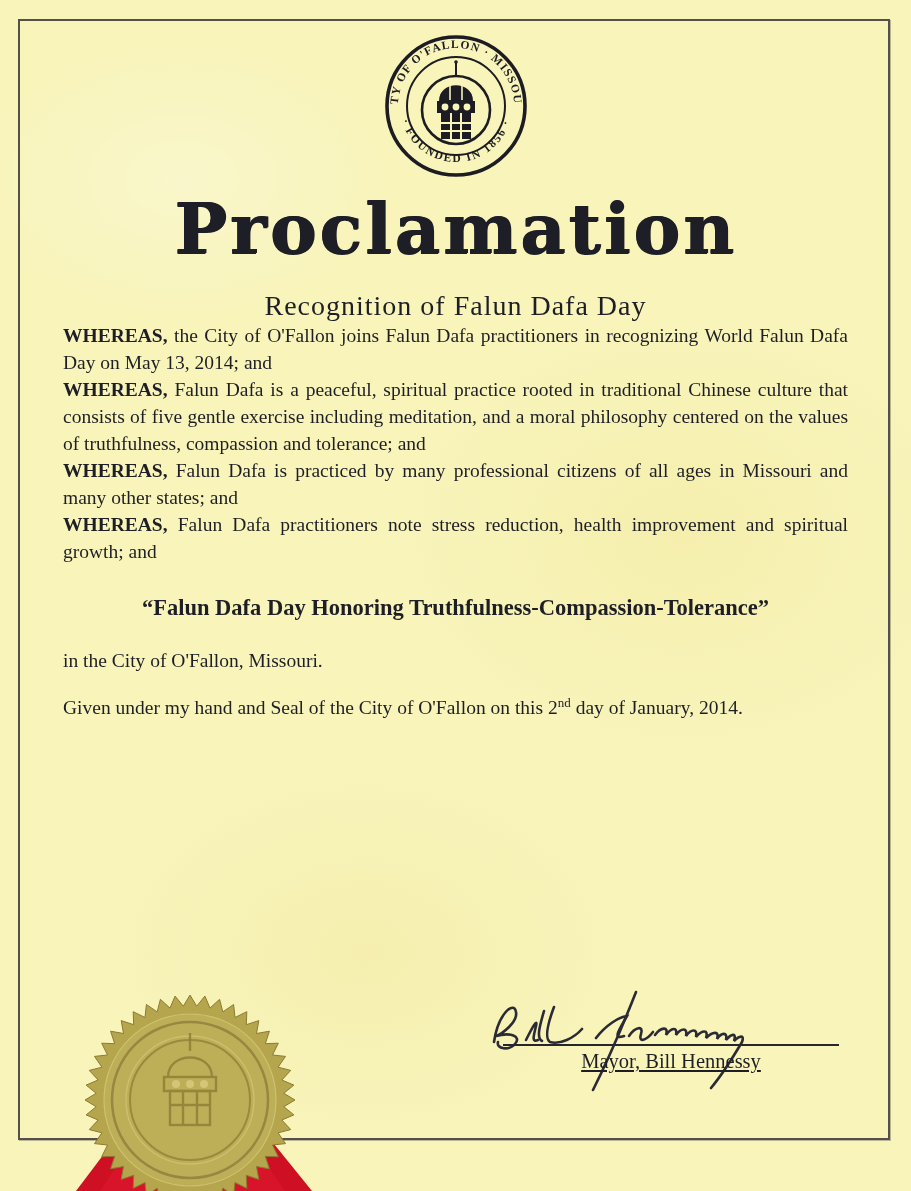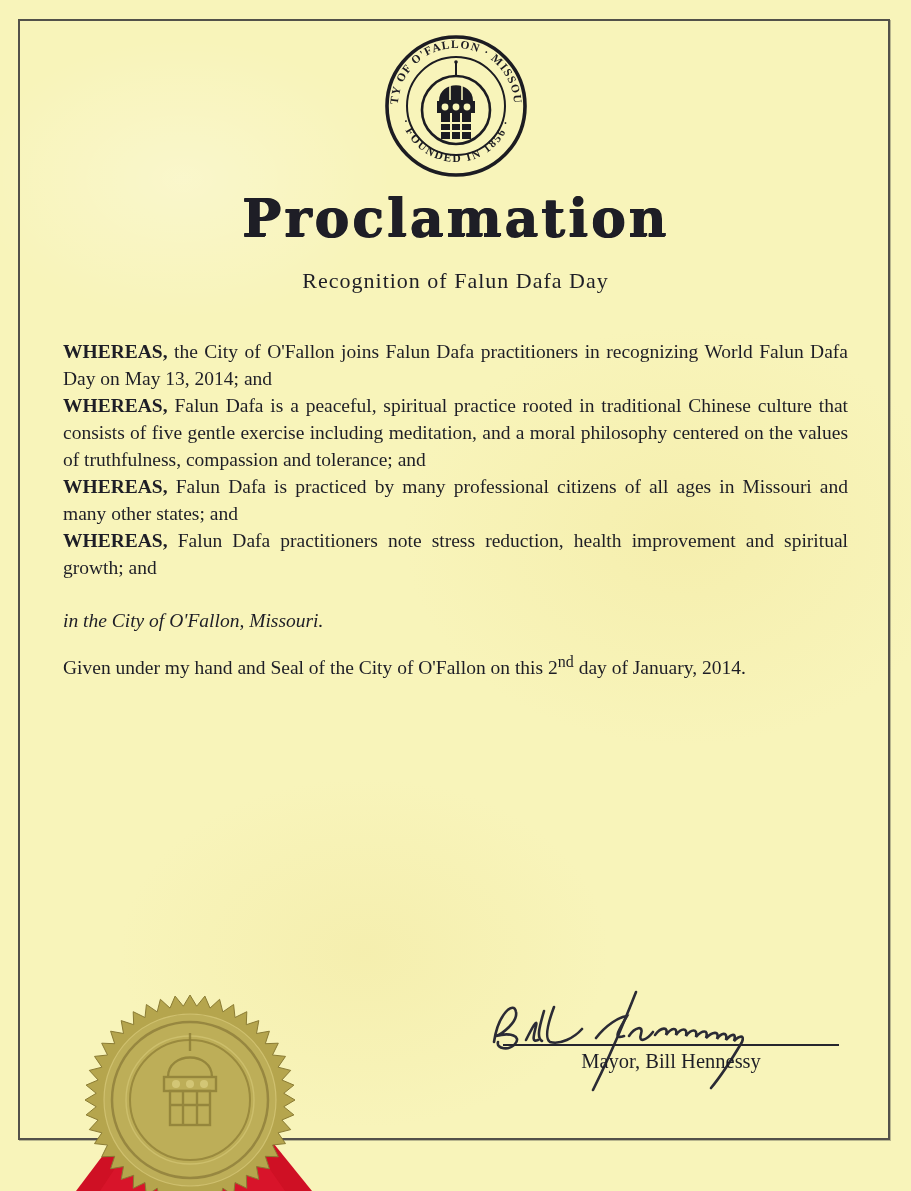--- a/index.html
+++ b/index.html
@@ -19,47 +19,47 @@
     border:2px solid #53514a;
     box-shadow: inset 0 0 0 1px rgba(248,244,186,.6), 1px 1px 0 rgba(120,118,100,.5);
   }
   .content { position:absolute; left:0; top:0; width:911px; }
 
   .seal-top { display:block; margin:33px auto 0 auto; }
 
   .title {
     margin-top:8px; text-align:center;
     font-family:"DejaVu Serif", serif; font-weight:bold;
-    font-size:52px; letter-spacing:3px;
+    font-size:70px; letter-spacing:3px;
     text-shadow:1px 0 0 #1e1e26, 0 1px 0 #1e1e26;
   }
   .subtitle {
     margin-top:20px; text-align:center;
-    font-size:22px; letter-spacing:1px; font-weight:normal;
+    font-size:28px; letter-spacing:1px; font-weight:normal;
   }
 
   .body-text { padding:0 63px; }
   .para {
     font-size:19.5px; line-height:27px;
     text-align:justify;
   }
-  .para.first { margin-top:44px; }
+  .para.first { }
   .para .lead { font-weight:bold; }
 
   .proclaim-line {
     margin-top:30px; text-align:center; font-weight:bold; font-size:22.5px;
   }
-  .city-line { margin-top:29px; font-size:19.5px;font-style:italic; }
+  .city-line { margin-top:29px; font-size:19.5px; }
   .given-line { margin-top:25px; font-size:19.5px; }
-  .given-line sup { font-size:16px; vertical-align:super; line-height:0; }
+  .given-line sup { font-size:13px; vertical-align:super; line-height:0; }
 
   .signature-area { position:absolute; left:0; top:0; width:911px; height:1191px; pointer-events:none; }
   .sig-script { position:absolute; left:478px; top:986px; }
   .sig-line { position:absolute; left:503px; top:1044px; width:336px; height:2px; background:#26262e; }
-  .sig-title { position:absolute; left:503px; top:1050px; width:336px; text-align:center; font-size:20.5px; }
+  .sig-title { position:absolute; left:503px; top:1050px; width:336px; text-align:center; font-size:20.5px;text-decoration:underline; }
   .sr-only { position:absolute; width:1px; height:1px; overflow:hidden; clip-path:inset(50%); }
 
   .notary { position:absolute; left:30px; top:985px; }
 </style>
 </head>
 <body>
 
 <div class="page">
   <div class="frame"></div>
 
@@ -100,20 +100,21 @@
 
     <h1 class="title">Proclamation</h1>
     <h2 class="subtitle">Recognition of Falun Dafa Day</h2>
 
     <div class="body-text">
       <p class="para first"><span class="lead">WHEREAS,</span> <span>the City of O'Fallon joins Falun Dafa practitioners in recognizing World Falun Dafa Day on May 13, 2014; and</span></p>
       <p class="para"><span class="lead">WHEREAS,</span> <span>Falun Dafa is a peaceful, spiritual practice rooted in traditional Chinese culture that consists of five gentle exercise including meditation, and a moral philosophy centered on the values of truthfulness, compassion and tolerance; and</span></p>
       <p class="para"><span class="lead">WHEREAS,</span> <span>Falun Dafa is practiced by many professional citizens of all ages in Missouri and many other states; and</span></p>
       <p class="para"><span class="lead">WHEREAS,</span> <span>Falun Dafa practitioners note stress reduction, health improvement and spiritual growth; and</span></p>
 
+      <p class="proclaim-line">“Falun Dafa Day Honoring Truthfulness-Compassion-Tolerance”</p>
       <p class="city-line">in the City of O'Fallon, Missouri.</p>
       <p class="given-line"><span>Given under my hand and Seal of the City of O'Fallon on this 2</span><sup>nd</sup><span> day of January, 2014.</span></p>
     </div>
   </div>
 
   <svg class="notary" width="330" height="206" viewBox="0 0 330 206">
     <polygon points="160,55 282,206 46,206" fill="#cf1024"></polygon>
     <polygon points="160,70 255,206 70,206" fill="#e01830" opacity="0.55"></polygon>
     <g>
       <polygon id="burst" fill="#b5a54d" stroke="#8a7b33" stroke-width="1" points="160.0,10.0 166.7,21.2 174.9,11.1 180.0,23.1 189.6,14.3 192.8,26.9 203.6,19.5 205.0,32.5 216.8,26.7 216.3,39.7 228.8,35.6 226.5,48.5 239.4,46.2 235.3,58.7 248.3,58.2 242.5,70.0 255.5,71.4 248.1,82.2 260.7,85.4 251.9,95.0 263.9,100.1 253.8,108.3 265.0,115.0 253.8,121.7 263.9,129.9 251.9,135.0 260.7,144.6 248.1,147.8 255.5,158.6 242.5,160.0 248.3,171.8 235.3,171.3 239.4,183.8 226.5,181.5 228.8,194.4 216.3,190.3 216.8,203.3 205.0,197.5 203.6,210.5 192.8,203.1 189.6,215.7 180.0,206.9 174.9,218.9 166.7,208.8 160.0,220.0 153.3,208.8 145.1,218.9 140.0,206.9 130.4,215.7 127.2,203.1 116.4,210.5 115.0,197.5 103.2,203.3 103.7,190.3 91.2,194.4 93.5,181.5 80.6,183.8 84.7,171.3 71.7,171.8 77.5,160.0 64.5,158.6 71.9,147.8 59.3,144.6 68.1,135.0 56.1,129.9 66.2,121.7 55.0,115.0 66.2,108.3 56.1,100.1 68.1,95.0 59.3,85.4 71.9,82.2 64.5,71.4 77.5,70.0 71.7,58.2 84.7,58.7 80.6,46.2 93.5,48.5 91.2,35.6 103.7,39.7 103.2,26.7 115.0,32.5 116.4,19.5 127.2,26.9 130.4,14.3 140.0,23.1 145.1,11.1 153.3,21.2"></polygon>

